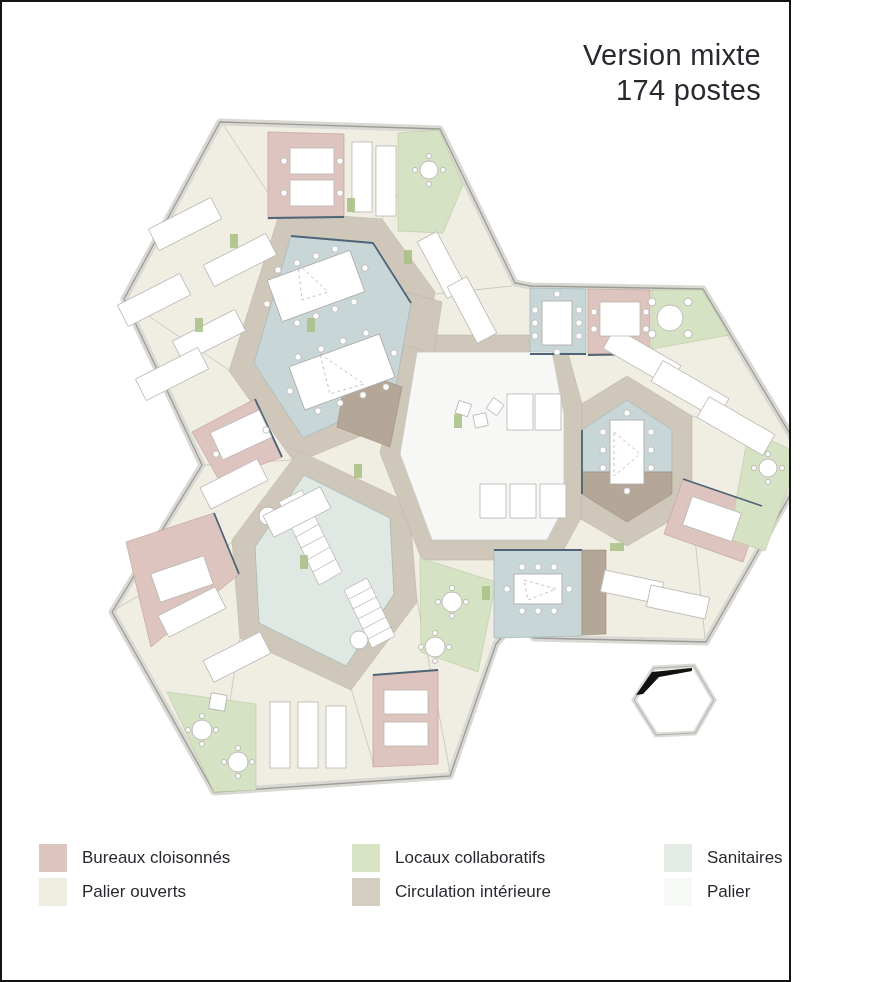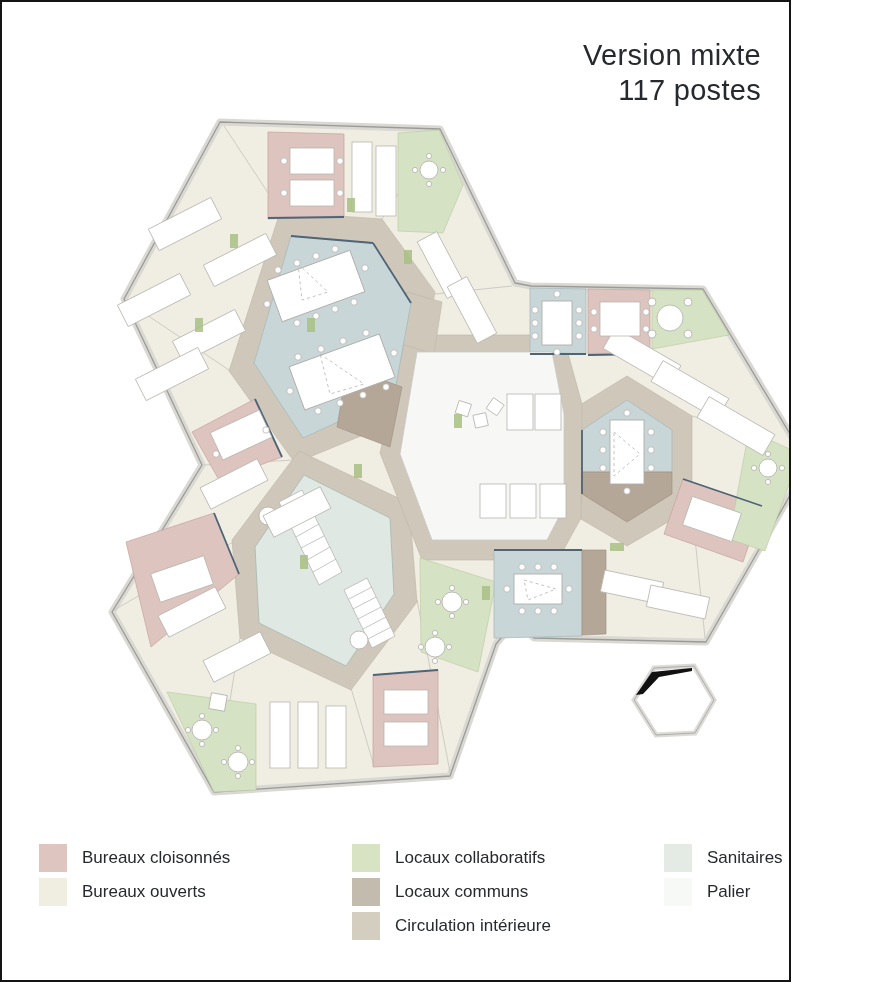--- a/index.html
+++ b/index.html
@@ -23,21 +23,21 @@
   .sw{width:28px;height:28px;flex:0 0 28px;}
   .lg-label{margin-left:15px;font-size:17px;color:#26292e;white-space:nowrap;}
 </style>
 </head>
 <body>
 
 <div id="frame">
 
   <div class="title">
     <div>Version mixte</div>
-    <div>117 postes</div>
+    <div>174 postes</div>
   </div>
 
   <svg id="plan-svg" width="882" height="982" viewBox="0 0 882 982">
 
     <g>
       <path d="M218,120 L438,127 L513,281 L529,284 L701,287 L806,462 L704,640 L532,636 L514,618 L494,642 L448,774 L212,790 L110,610 L200,463 L122,297 Z" fill="#f0ede2" stroke="#d9d8d3" stroke-width="7" stroke-linejoin="round"></path>
       <path d="M218,120 L438,127 L513,281 L529,284 L701,287 L806,462 L704,640 L532,636 L514,618 L494,642 L448,774 L212,790 L110,610 L200,463 L122,297 Z" fill="none" stroke="#9b9b98" stroke-width="1.3" stroke-linejoin="round"></path>
     </g>
 
     <g stroke="#c8c7c2" stroke-width="0.9">
@@ -311,33 +311,29 @@
   </svg>
 
   <div class="legend">
     <div class="lg-col lg-col1">
       <div class="lg-item">
         <span class="sw" style="background: rgb(223, 197, 192);"></span>
         <span class="lg-label">Bureaux cloisonnés</span>
       </div>
       <div class="lg-item">
         <span class="sw" style="background: rgb(240, 237, 225);"></span>
-        <span class="lg-label">Bureaux ouverts</span>
+        <span class="lg-label">Palier ouverts</span>
       </div>
     </div>
     <div class="lg-col lg-col2">
       <div class="lg-item">
         <span class="sw" style="background: rgb(216, 227, 196);"></span>
         <span class="lg-label">Locaux collaboratifs</span>
       </div>
       <div class="lg-item">
-        <span class="sw" style="background: rgb(195, 188, 174);"></span>
-        <span class="lg-label">Locaux communs</span>
-      </div>
-      <div class="lg-item">
         <span class="sw" style="background: rgb(212, 206, 192);"></span>
         <span class="lg-label">Circulation intérieure</span>
       </div>
     </div>
     <div class="lg-col lg-col3">
       <div class="lg-item">
         <span class="sw" style="background: rgb(228, 235, 228);"></span>
         <span class="lg-label">Sanitaires</span>
       </div>
       <div class="lg-item">

